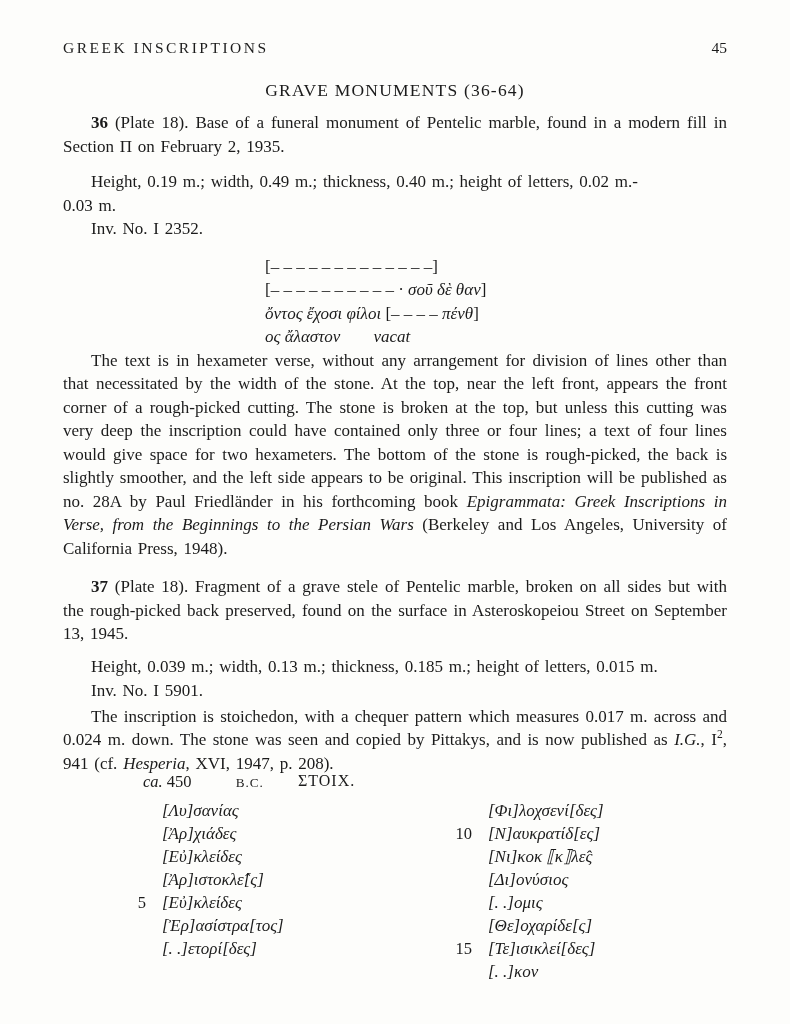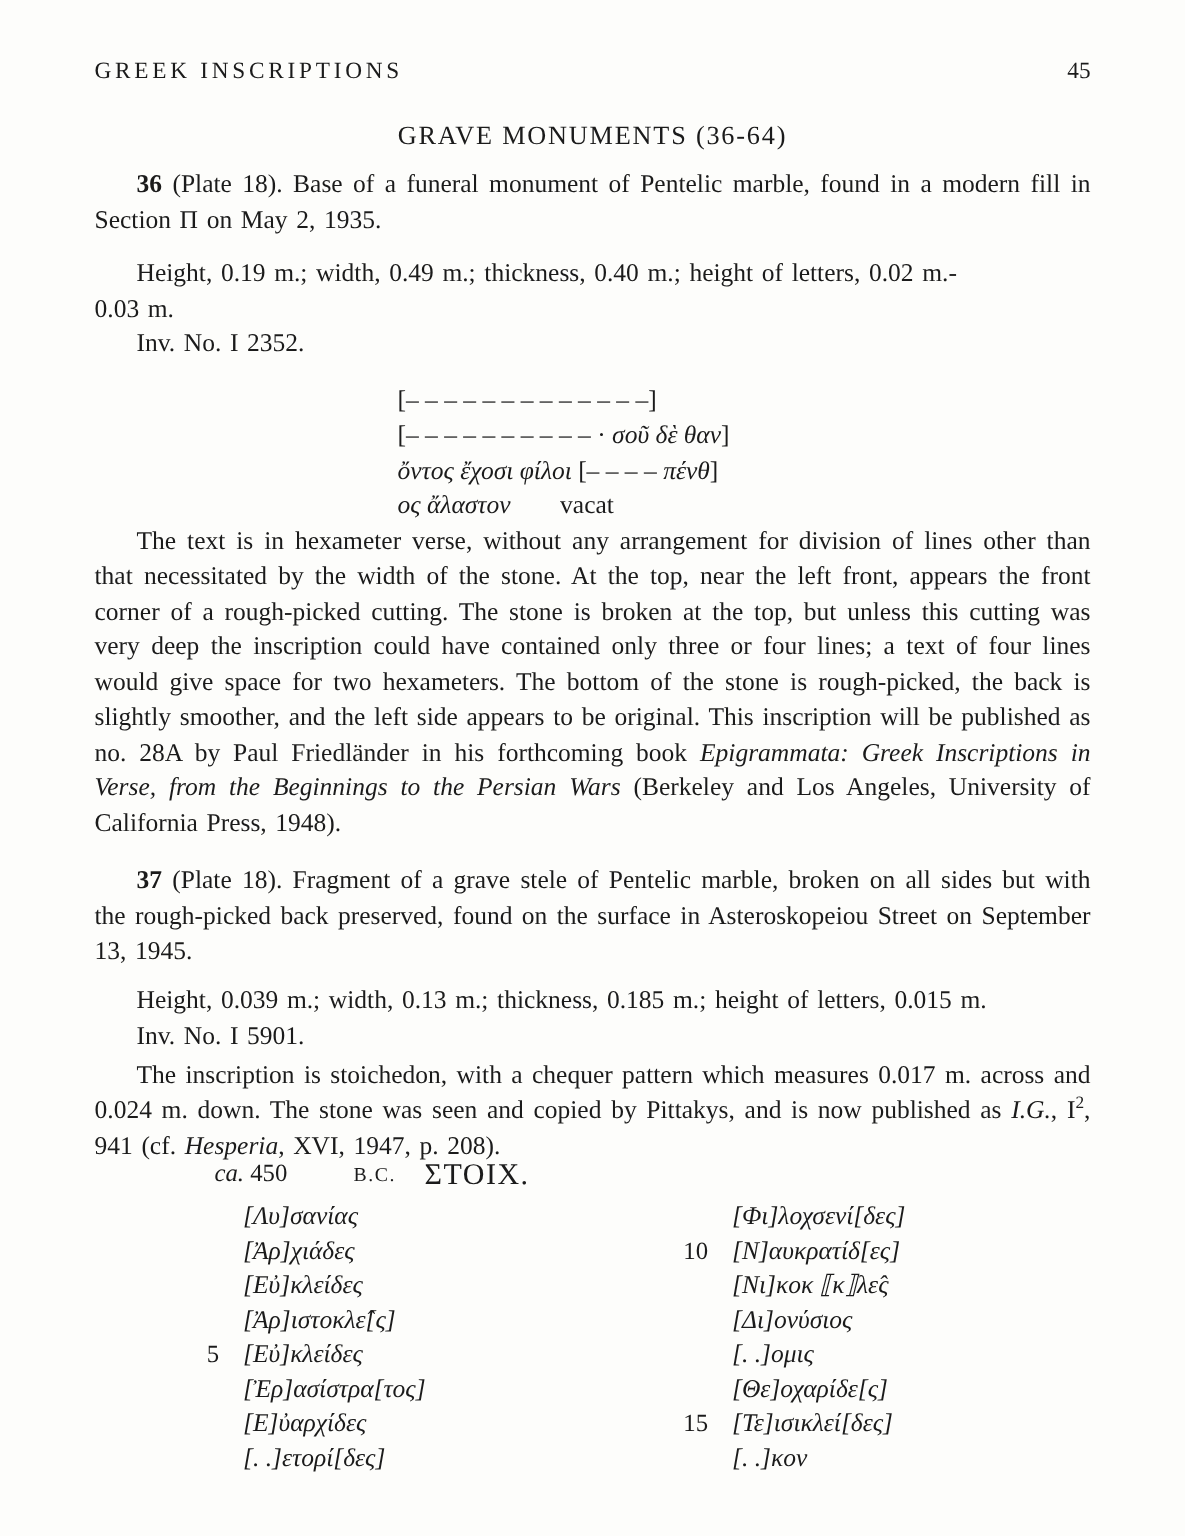--- a/index.html
+++ b/index.html
@@ -28,51 +28,51 @@
   p.p-dims37{margin-top:9px;text-align:left;}
   p.p-inv37{margin-top:1px;}
   p.p-disc37{margin-top:2px;}
   
   .inscription-block{margin-top:14px;}
   .date-line{margin-left:140px;font-size:16.5px;line-height:23.5px;margin-bottom:-7px;}
   .insc-line{margin-left:202px;font-size:17px;line-height:23.5px;white-space:nowrap;}
   
   .catalog-head{position:relative;height:23.5px;margin-top:-3px;font-size:16.5px;}
   .cat-date{position:absolute;left:80px;}
-  .cat-stoich{position:absolute;left:220px;letter-spacing:1px;font-size:20px;}
+  .cat-stoich{position:absolute;left:235px;letter-spacing:1px;font-size:16px;}
   
   .name-list{position:relative;height:192px;margin-top:3px;font-size:17px;}
   .name-col{position:absolute;top:0;}
   .col-left{left:53px;}
   .col-right{left:379px;}
   .name-row{height:23px;line-height:23px;white-space:nowrap;}
   .ln{display:inline-block;width:30px;text-align:right;margin-right:16px;
       font-style:normal;font-size:16.5px;}
   .gname{font-style:italic;}
   
   .seg-b{font-weight:bold;}
   .seg-i{font-style:italic;}
   .seg-g{font-style:italic;}
   .seg-sup{vertical-align:super;font-size:0.68em;line-height:0;}
   .seg-sc{font-size:0.8em;letter-spacing:1px;margin-left:40px;}
-  .seg-v{margin-left:33px;}
+  .seg-v{font-style:italic;margin-left:33px;}
 </style>
 </head>
 <body>
 
 <div class="page">
 
   <div class="running-head">
     <span>GREEK INSCRIPTIONS</span>
     <span class="page-num">45</span>
   </div>
 
   <h1 class="section-title">GRAVE MONUMENTS (36-64)</h1>
 
-  <p class="body p-intro36"><span class="seg-b">36</span><span class="seg"> (Plate 18).  Base of a funeral monument of Pentelic marble, found in a modern fill in Section Π on May 2, 1935.</span></p>
+  <p class="body p-intro36"><span class="seg-b">36</span><span class="seg"> (Plate 18).  Base of a funeral monument of Pentelic marble, found in a modern fill in Section Π on February 2, 1935.</span></p>
 
   <p class="body p-dims36"><span>Height, 0.19 m.; width, 0.49 m.; thickness, 0.40 m.; height of letters, 0.02 m.-</span><br><span>0.03 m.</span></p>
 
   <p class="body p-inv36">Inv. No. I 2352.</p>
 
   <div class="inscription-block">
     <div class="insc-line"><span class="seg">[– – – – – – – – – – – – –]</span></div>
     <div class="insc-line"><span class="seg">[– – – – – – – – – – · </span><span class="seg-g">σοῦ δὲ θαν</span><span class="seg">]</span></div>
     <div class="insc-line"><span class="seg-g">ὄντος ἔχοσι φίλοι </span><span class="seg">[– – – – </span><span class="seg-g">πένθ</span><span class="seg">]</span></div>
     <div class="insc-line"><span class="seg-g">ος ἄλαστον</span><span class="seg-v">vacat</span></div>
@@ -94,21 +94,20 @@
   </div>
 
   <div class="name-list">
     <div class="name-col col-left">
       <div class="name-row"><span class="ln"></span><span class="gname">[Λυ]σανίας</span></div>
       <div class="name-row"><span class="ln"></span><span class="gname">[Ἀρ]χιάδες</span></div>
       <div class="name-row"><span class="ln"></span><span class="gname">[Εὐ]κλείδες</span></div>
       <div class="name-row"><span class="ln"></span><span class="gname">[Ἀρ]ιστοκλε̂[ς]</span></div>
       <div class="name-row"><span class="ln">5</span><span class="gname">[Εὐ]κλείδες</span></div>
       <div class="name-row"><span class="ln"></span><span class="gname">[Ἐρ]ασίστρα[τος]</span></div>
-      <div class="name-row"><span class="ln"></span><span class="gname">[Ε]ὐαρχίδες</span></div>
       <div class="name-row"><span class="ln"></span><span class="gname">[. .]ετορί[δες]</span></div>
     </div>
     <div class="name-col col-right">
       <div class="name-row"><span class="ln"></span><span class="gname">[Φι]λοχσενί[δες]</span></div>
       <div class="name-row"><span class="ln">10</span><span class="gname">[Ν]αυκρατίδ[ες]</span></div>
       <div class="name-row"><span class="ln"></span><span class="gname">[Νι]κοκ ⟦κ⟧λε̂ς</span></div>
       <div class="name-row"><span class="ln"></span><span class="gname">[Δι]ονύσιος</span></div>
       <div class="name-row"><span class="ln"></span><span class="gname">[. .]ομις</span></div>
       <div class="name-row"><span class="ln"></span><span class="gname">[Θε]οχαρίδε[ς]</span></div>
       <div class="name-row"><span class="ln">15</span><span class="gname">[Τε]ισικλεί[δες]</span></div>

